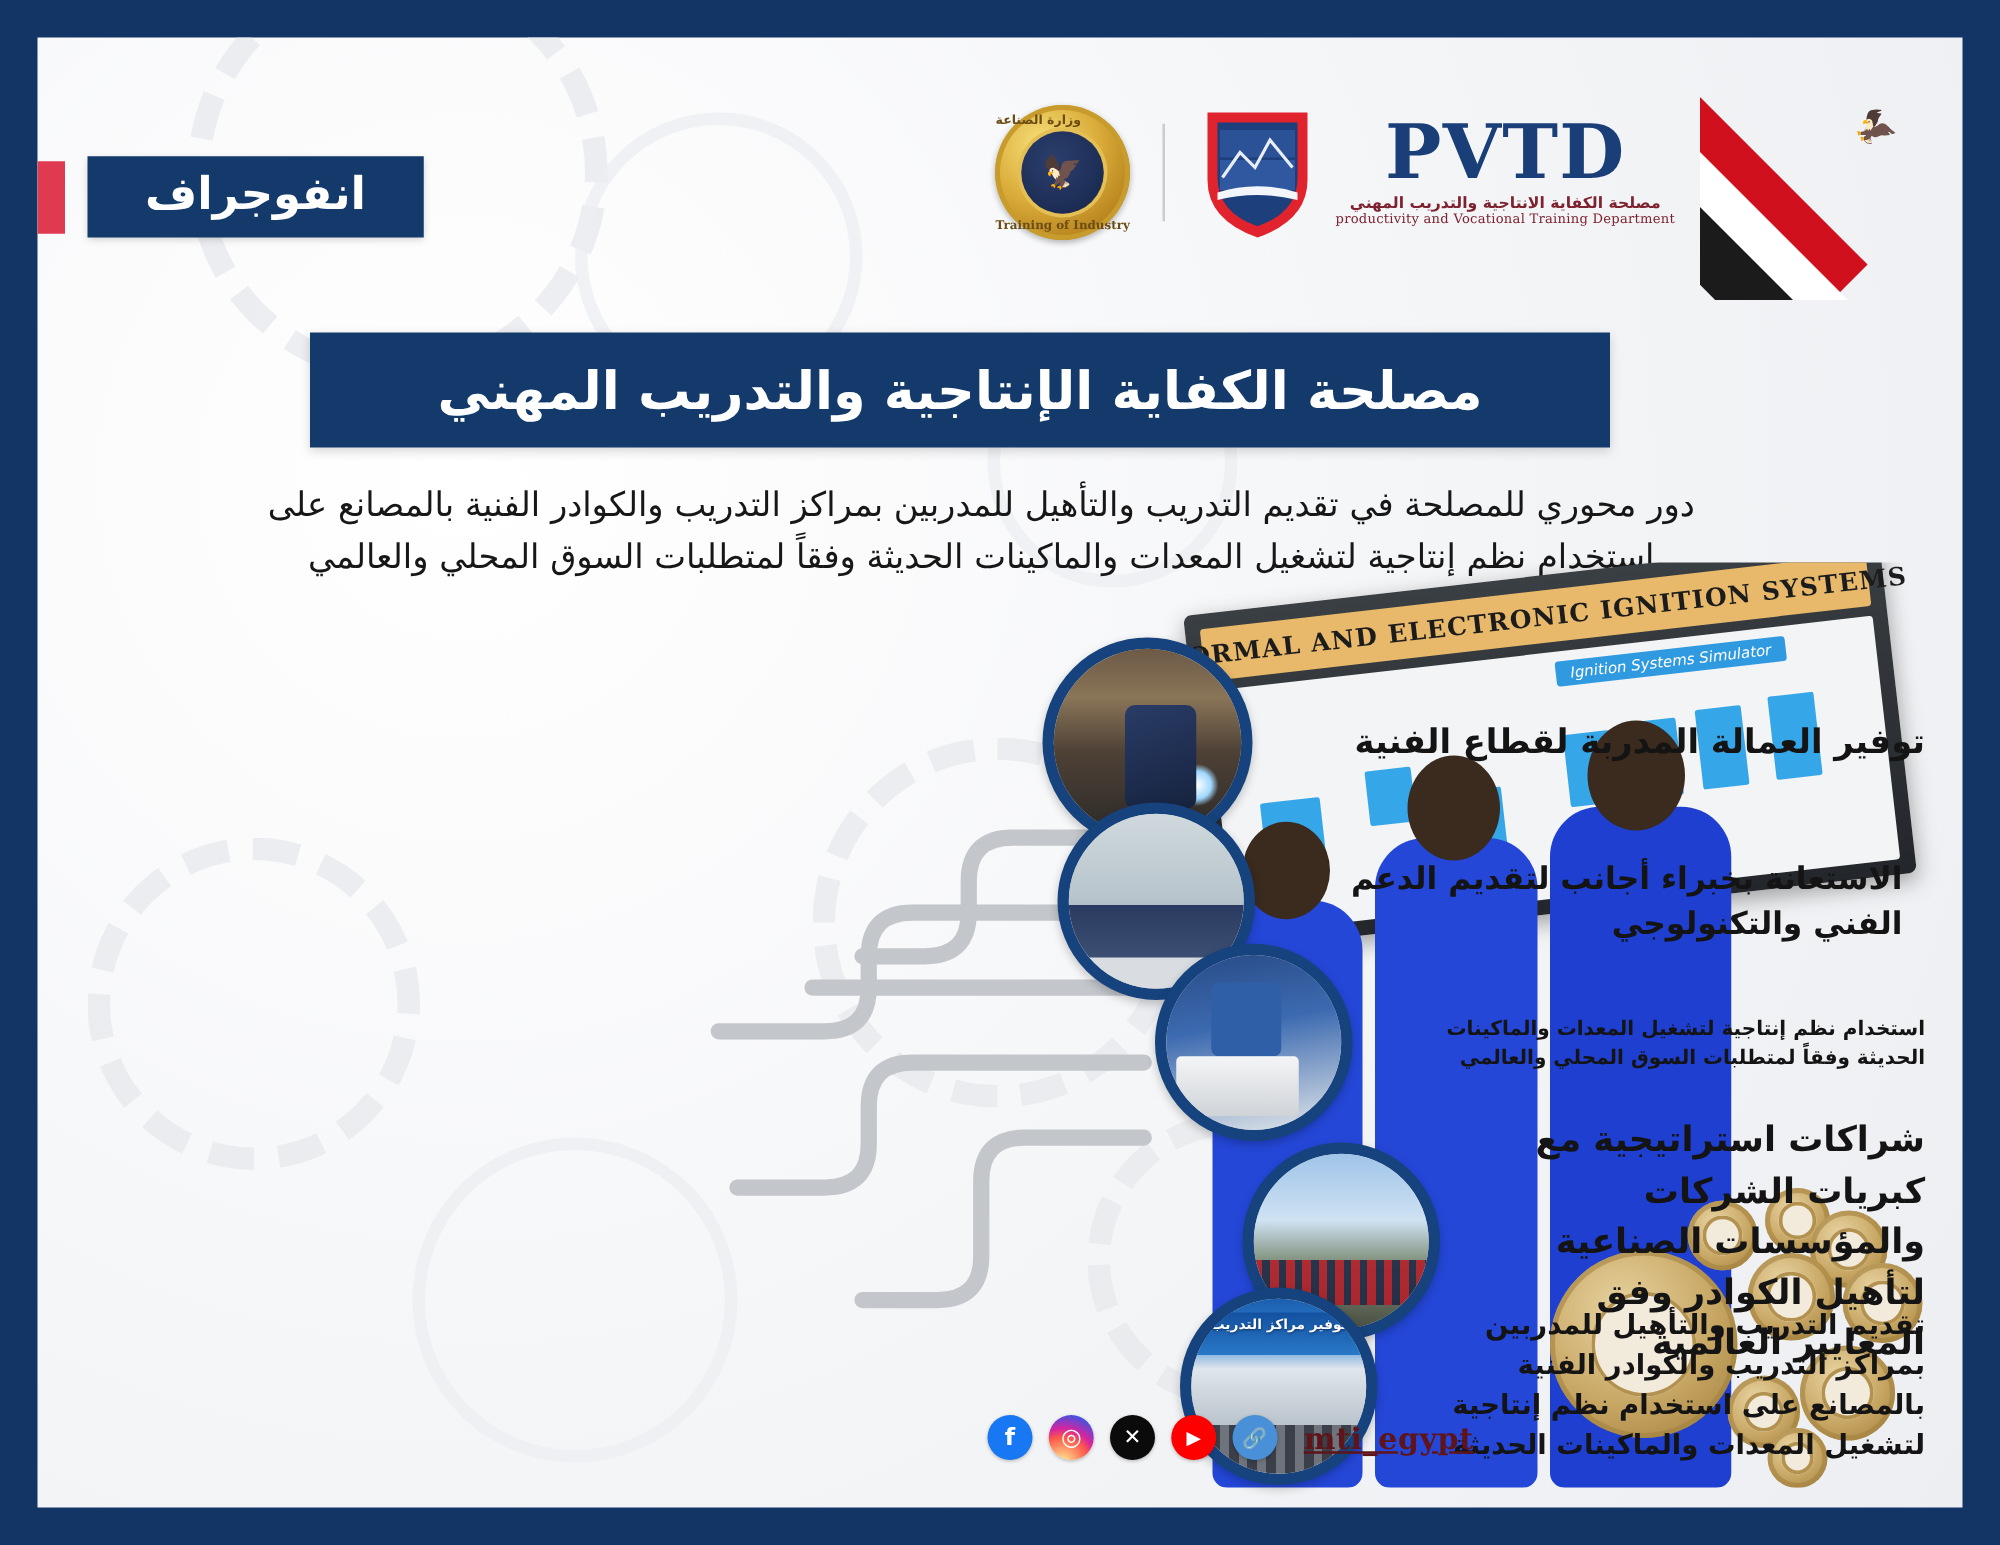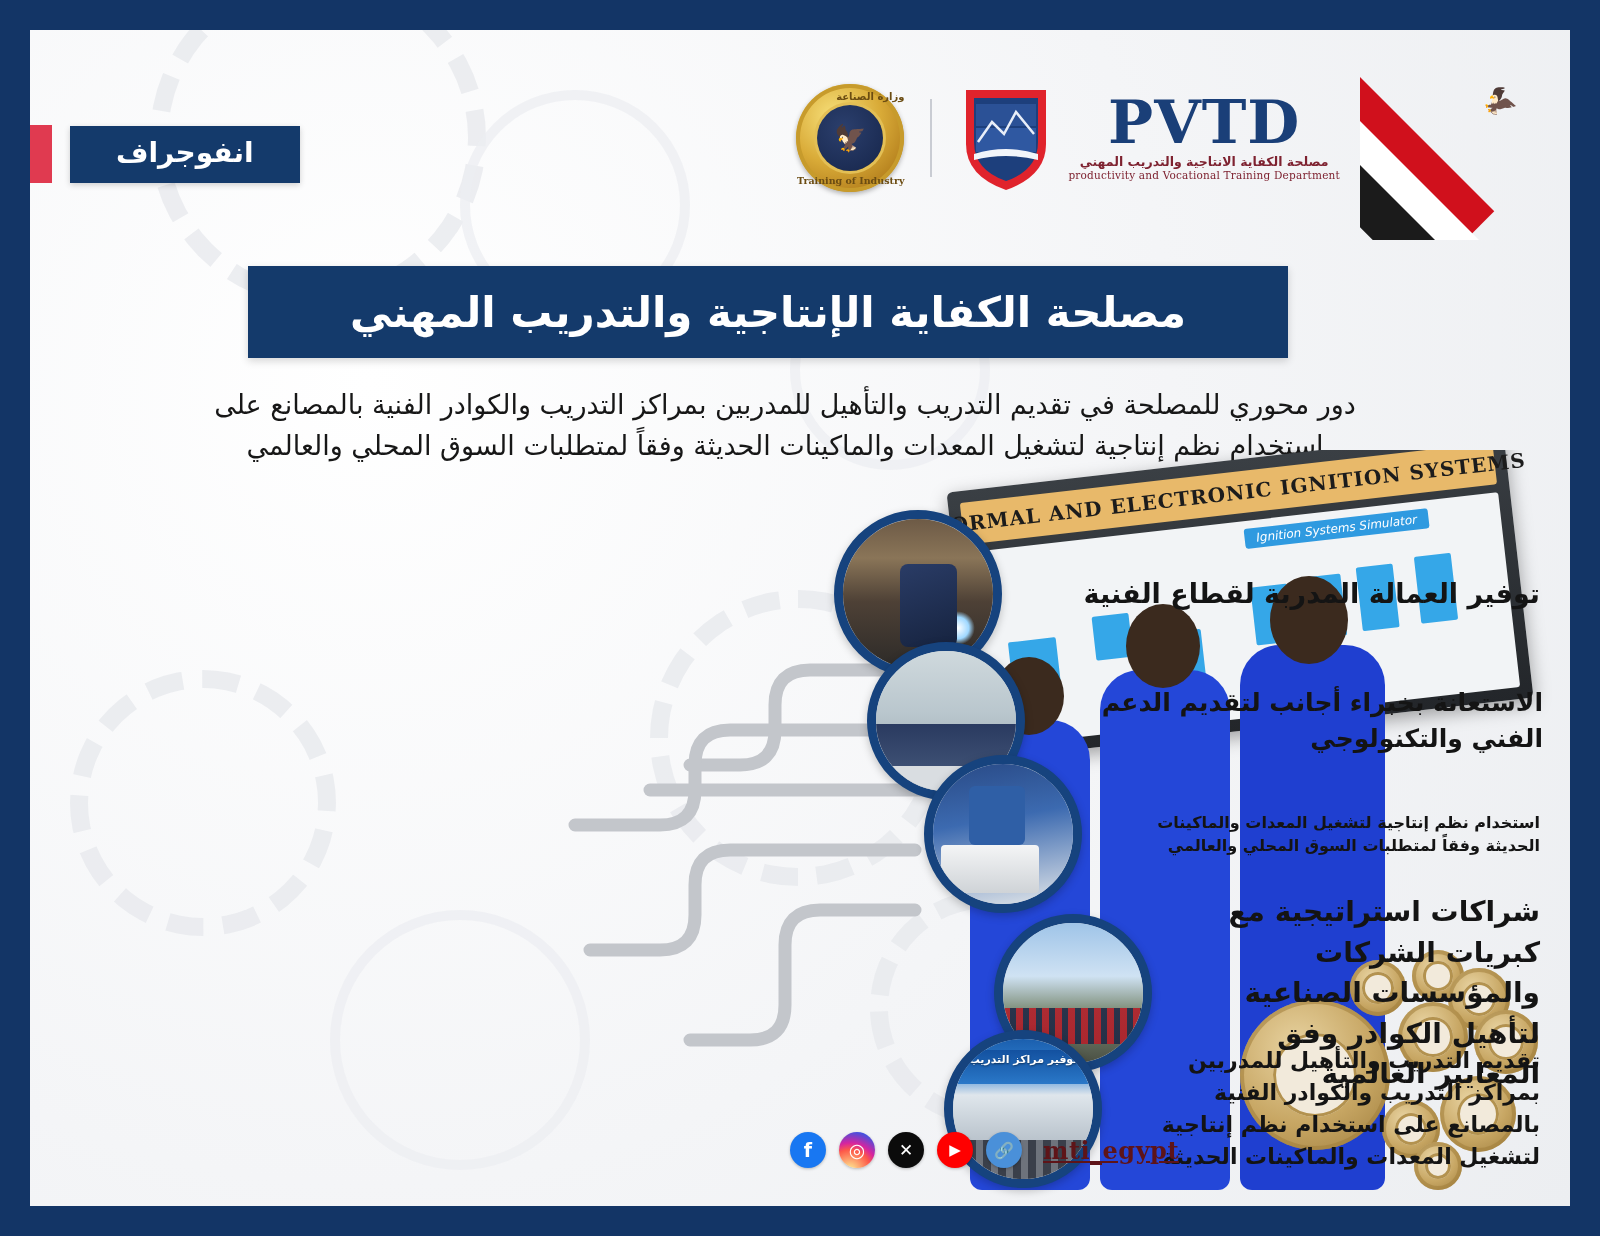--- a/index.html
+++ b/index.html
@@ -20,21 +20,21 @@
   }
   
   .wm{
     position:absolute;border-radius:50%;
     border:18px dashed #e7e9ed;opacity:.75;pointer-events:none;
   }
   .wm.solid{border-style:solid;border-width:10px;border-color:#eceef1;}
   
   .badge-wrap{position:absolute;left:0;top:95px;display:flex;align-items:center;}
   .badge{
-    background:#143a6b;color:#fff;font-weight:700;font-size:28px;
+    background:#143a6b;color:#fff;font-weight:700;font-size:36px;
     padding:10px 46px 14px 46px;letter-spacing:1px;
     box-shadow:0 2px 6px rgba(0,0,0,.18);
   }
   .badge-bar{width:22px;height:58px;background:#e03a50;margin-right:18px;}
   
   .logos{position:absolute;right:230px;top:52px;display:flex;align-items:center;gap:26px;}
   .pvtd{display:flex;align-items:center;gap:14px;flex-direction:row-reverse;}
   .shield{
     position:relative;width:96px;height:112px;
   }
@@ -53,21 +53,21 @@
     position:relative;display:flex;align-items:center;justify-content:center;
   }
   .seal-inner{
     width:66px;height:66px;border-radius:50%;
     background:radial-gradient(circle at 40% 35%,#2b3f6d,#16254a);
     display:flex;align-items:center;justify-content:center;
     box-shadow:0 0 0 3px #e3bf55;
   }
   .seal-eagle{font-size:26px;color:#e9c862;line-height:1;}
   .seal-top,.seal-bot{
-    position:absolute;left:0;right:0;text-align:right;color:#6b4c12;
+    position:absolute;left:0;right:0;text-align:left;color:#6b4c12;
     font-weight:700;pointer-events:none;
   }
   .seal-top{top:7px;font-size:10px;}
   .seal-bot{bottom:6px;font-size:9.5px;font-family:"DejaVu Serif",serif;direction:ltr;}
   
   .flagcorner{position:absolute;right:0;top:0;width:210px;height:210px;overflow:hidden;}
   .fstripe{position:absolute;width:320px;height:44px;transform:rotate(45deg);
     transform-origin:0 0;left:-92px;}
   .fs-red{background:#d0101c;top:-45px;}
   .fs-white{background:#ffffff;top:-1px;}
@@ -285,21 +285,21 @@
       </div>
     </div>
 
     <div class="item" style="right:30px;top:480px;">
       <div class="txt" style="font-size:27px;width:520px;">توفير العمالة المدربة لقطاع الفنية</div>
       <div class="circ" style="width:150px;height:150px;">
         <div class="ph ph-weld"></div>
       </div>
     </div>
 
-    <div class="item" style="right:27px;top:612px;">
+    <div class="item" style="right:48px;top:612px;">
       <div class="txt" style="font-size:25px;width:500px;">الاستعانة بخبراء أجانب لتقديم الدعم الفني والتكنولوجي</div>
       <div class="circ" style="width:140px;height:140px;">
         <div class="ph ph-experts"></div>
       </div>
     </div>
 
     <div class="item" style="right:30px;top:725px;">
       <div class="txt" style="font-size:16px;width:440px;">استخدام نظم إنتاجية لتشغيل المعدات والماكينات الحديثة وفقاً لمتطلبات السوق المحلي والعالمي</div>
       <div class="circ" style="width:140px;height:140px;">
         <div class="ph ph-train"></div>

